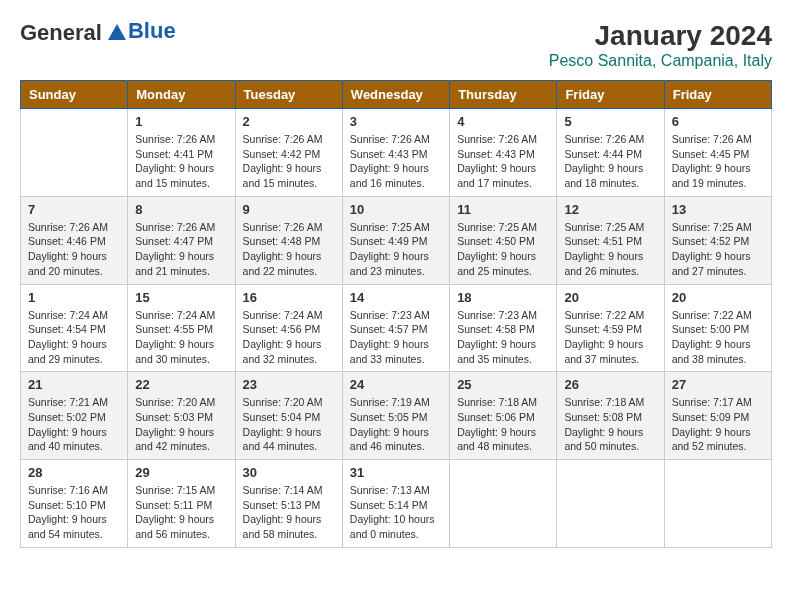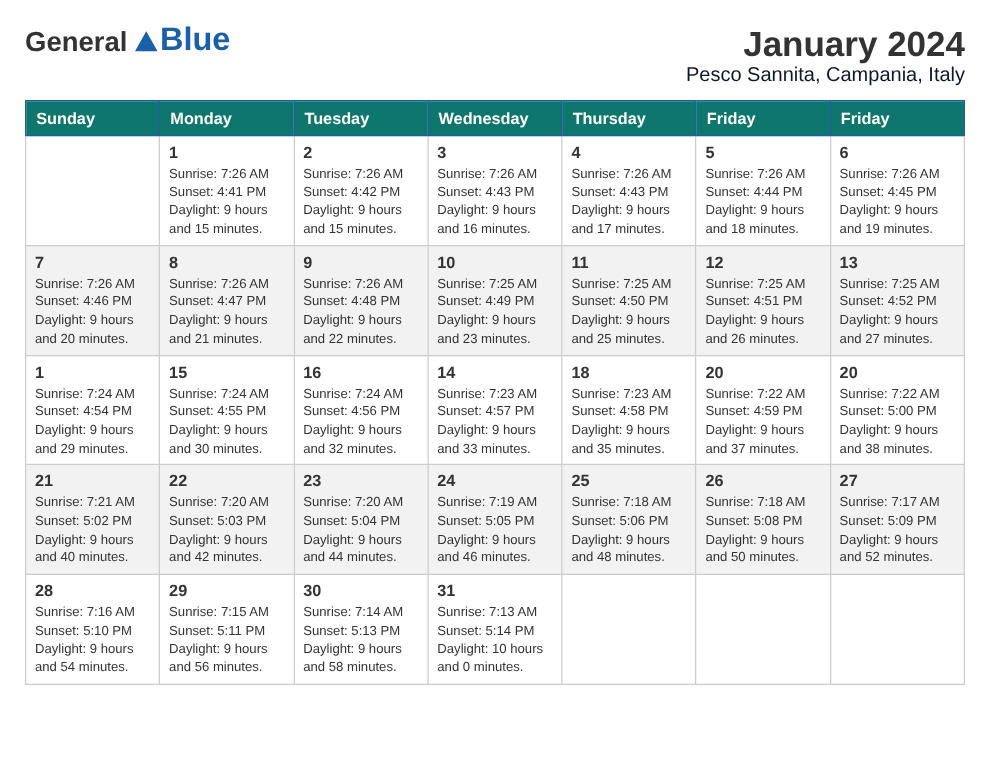--- a/index.html
+++ b/index.html
@@ -29,29 +29,29 @@
     .title-block {
       text-align: right;
     }
     .month-title {
       font-size: 28px;
       font-weight: bold;
       color: #333;
     }
     .location-title {
       font-size: 16px;
-      color: #0f172a;
+      color: #0f766e;
     }
     .calendar {
       width: 100%;
       border-collapse: collapse;
       border: 1px solid #ccc;
     }
     .calendar th {
-      background-color: #0f766e;
+      background-color: #a16207;
       color: white;
       text-align: left;
       padding: 6px 8px;
       font-size: 13px;
       border: 1px solid #1a5fa8;
     }
     .calendar td {
       vertical-align: top;
       padding: 5px 7px;
       border: 1px solid #ccc;
@@ -85,21 +85,21 @@
 <body>
 
 <div class="header">
   <div class="logo">
     <div class="logo-top">
       <span style="font-size:22px;font-weight:bold;color:#333;">General</span>
       <svg width="22" height="22" viewBox="0 0 22 22">
         <polygon points="11,2 20,18 2,18" fill="#1a5fa8"></polygon>
       </svg>
     </div>
-    <span style="font-size:26px;font-weight:bold;color:#1a5fa8;margin-top:-4px;">Blue</span>
+    <span style="font-size:22px;font-weight:bold;color:#1a5fa8;margin-top:-4px;">Blue</span>
   </div>
   <div class="title-block">
     <div class="month-title">January 2024</div>
     <div class="location-title">Pesco Sannita, Campania, Italy</div>
   </div>
 </div>
 
 <table class="calendar">
   <thead>
     <tr>

